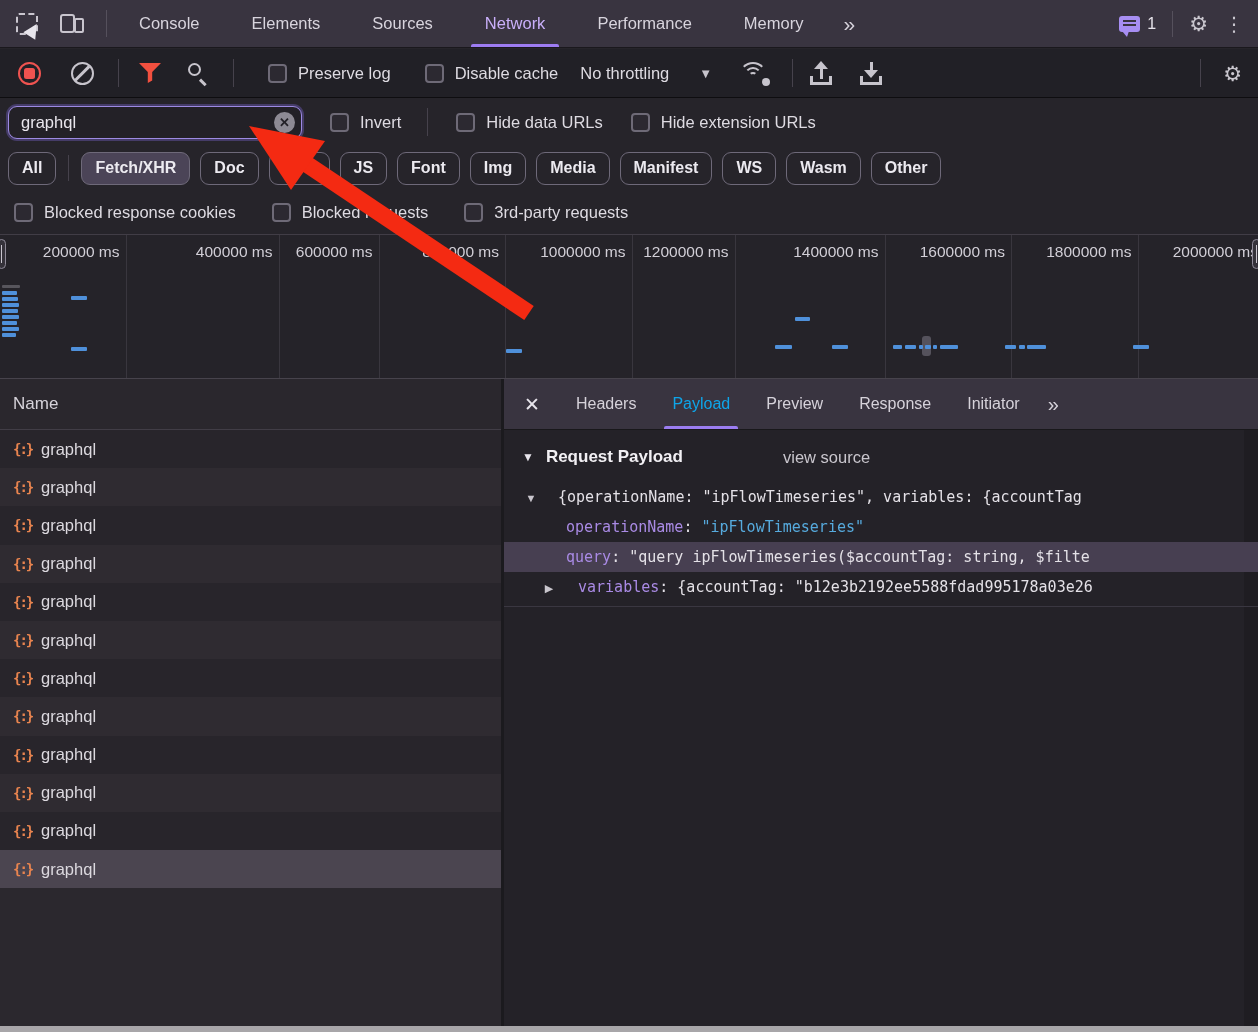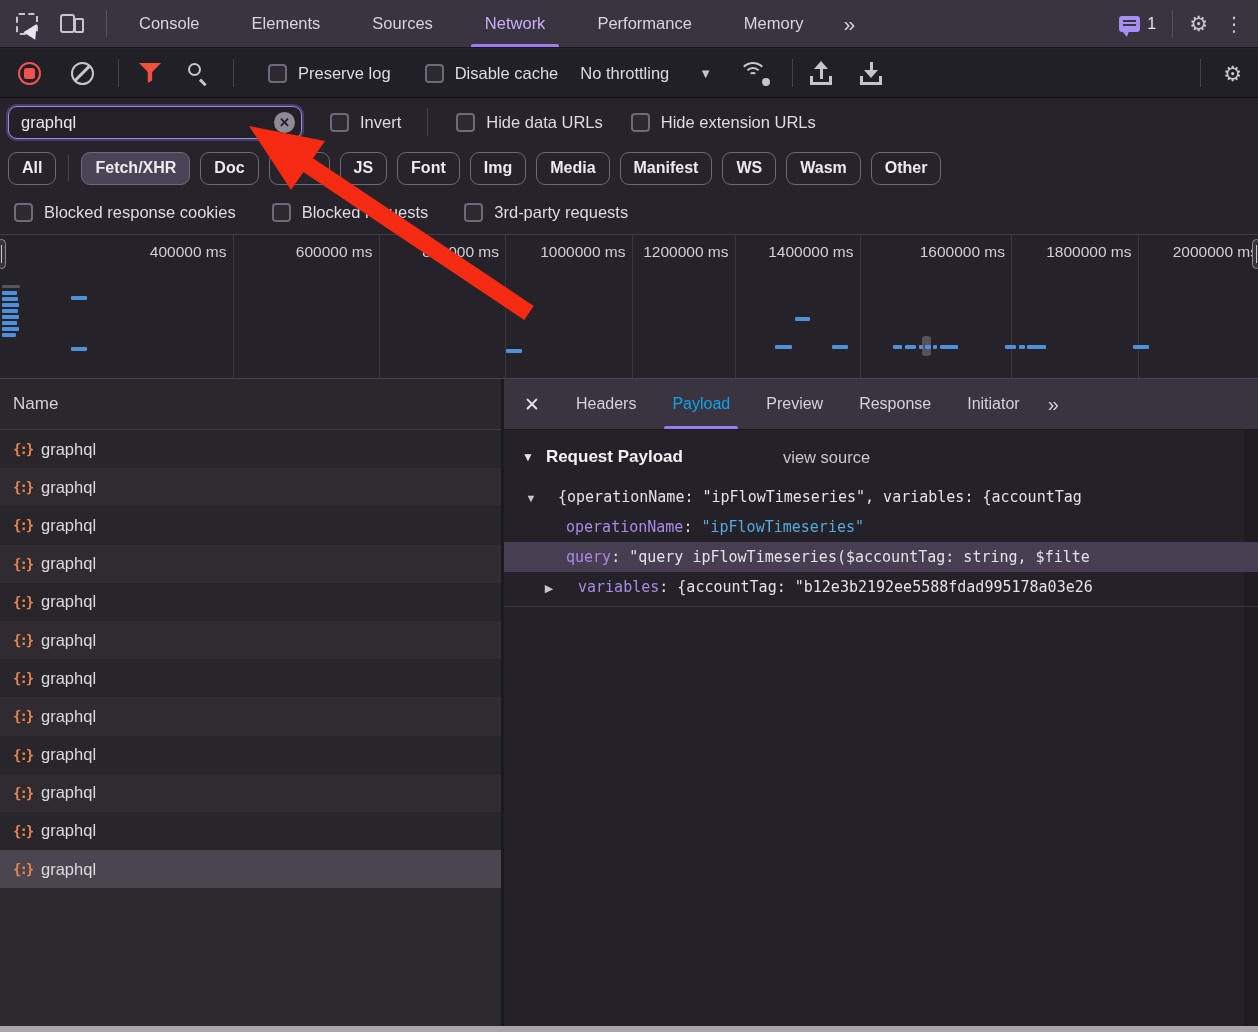--- a/index.html
+++ b/index.html
@@ -281,36 +281,39 @@
       <span class="cb"></span>
       <span>Blocked requests</span>
     </label>
     <label class="cklabel">
       <span class="cb"></span>
       <span>3rd-party requests</span>
     </label>
   </div>
 
   <div class="timeline" id="timeline">
-      <div class="tl-col" style="left: 126.5px; width: 107px;">
+      <div class="tl-col" style="left: 0px; width: 126.5px;">
+        <div class="lbl">200000 ms</div>
+      </div>
+      <div class="tl-col" style="left: 126.5px; width: 153px;">
         <div class="lbl">400000 ms</div>
       </div>
       <div class="tl-col" style="left: 253px; width: 126.5px;">
         <div class="lbl">600000 ms</div>
       </div>
       <div class="tl-col" style="left: 379.5px; width: 126.5px;">
         <div class="lbl">800000 ms</div>
       </div>
       <div class="tl-col" style="left: 506px; width: 126.5px;">
         <div class="lbl">1000000 ms</div>
       </div>
       <div class="tl-col" style="left: 632.5px; width: 103px;">
         <div class="lbl">1200000 ms</div>
       </div>
-      <div class="tl-col" style="left: 734px; width: 126.5px; text-align: right;">
+      <div class="tl-col" style="left: 759px; width: 126.5px; text-align: right;">
         <div class="lbl">1400000 ms</div>
       </div>
       <div class="tl-col" style="left: 885.5px; width: 126.5px;">
         <div class="lbl">1600000 ms</div>
       </div>
       <div class="tl-col" style="left: 1012px; width: 126.5px;">
         <div class="lbl">1800000 ms</div>
       </div>
       <div class="tl-col" style="left: 1138.5px; width: 126.5px;">
         <div class="lbl">2000000 ms</div>

